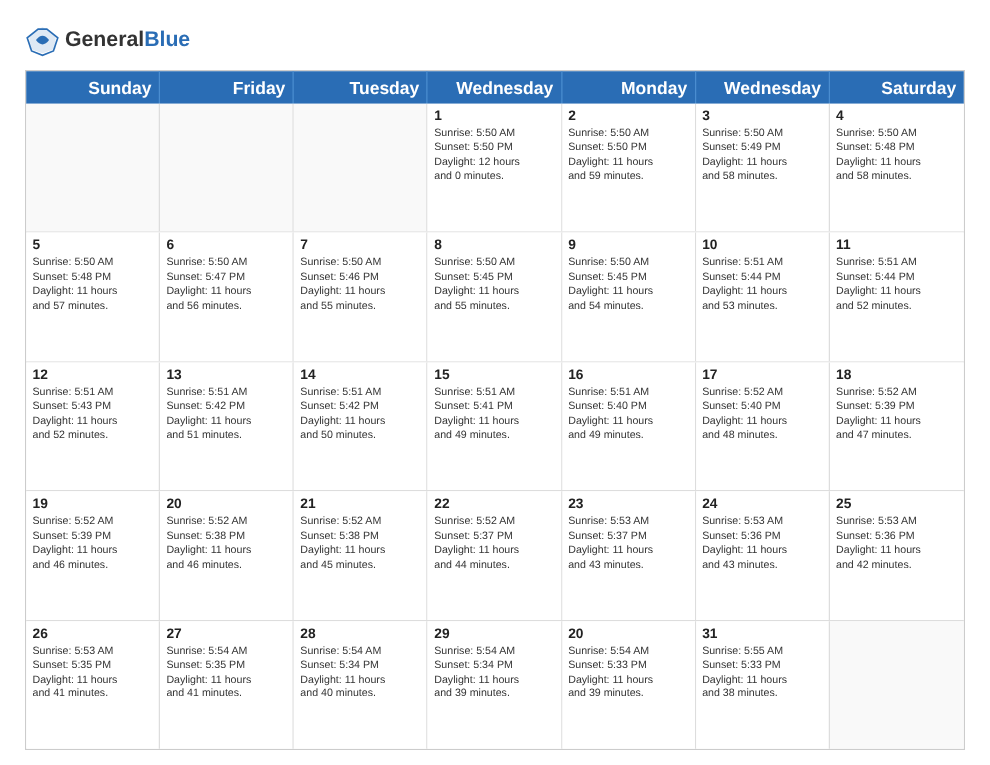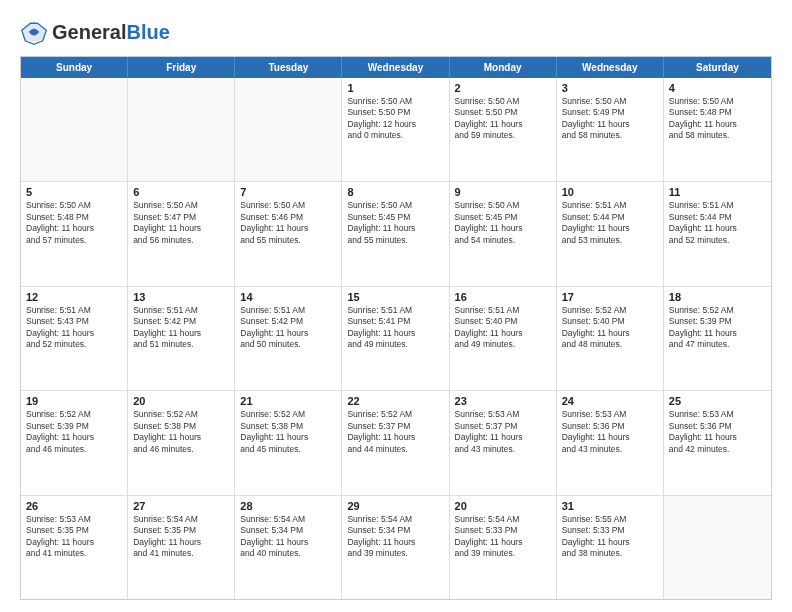--- a/index.html
+++ b/index.html
@@ -56,24 +56,24 @@
       flex-direction: column;
       border: 1px solid #ccc;
     }
     .cal-header-row {
       display: grid;
       grid-template-columns: repeat(7, 1fr);
       background: #2a6db5;
     }
     .cal-header-cell {
       color: #fff;
-      font-size: 10px;
+      font-size: 14px;
       font-weight: bold;
       padding: 5px 6px;
-      text-align: center;
+      text-align: right;
       border-right: 1px solid #4a8dd0;
     }
     .cal-header-cell:last-child { border-right: none; }
     .cal-body {
       flex: 1;
       display: flex;
       flex-direction: column;
     }
     .cal-row {
       display: grid;
@@ -111,21 +111,21 @@
 
 <div class="page">
   <div class="header">
     <div class="logo">
       <svg class="logo-icon" viewBox="0 0 32 32">
         <polygon points="16,4 28,12 28,24 16,28 4,24 4,12" fill="#2a6db5" opacity="0.15"></polygon>
         <polygon points="20,6 30,14 26,26 16,30 6,26 2,14 12,6" fill="none" stroke="#2a6db5" stroke-width="1.5"></polygon>
         <path d="M10 16 Q16 8 22 16 Q16 24 10 16Z" fill="#2a6db5"></path>
       </svg>
       <div class="logo-text">
-          <div style="font-size:20px;font-weight:bold;color:#333;line-height:1.1">General<span style="color:#2a6db5">Blue</span></div>
+          <div style="font-size:17px;font-weight:bold;color:#333;line-height:1.1">General<span style="color:#2a6db5">Blue</span></div>
         </div>
     </div>
     <div class="title-block">
       <div class="month-title"></div>
       <div class="subtitle"></div>
     </div>
   </div>
 
   <div class="calendar">
     <div class="cal-header-row">

